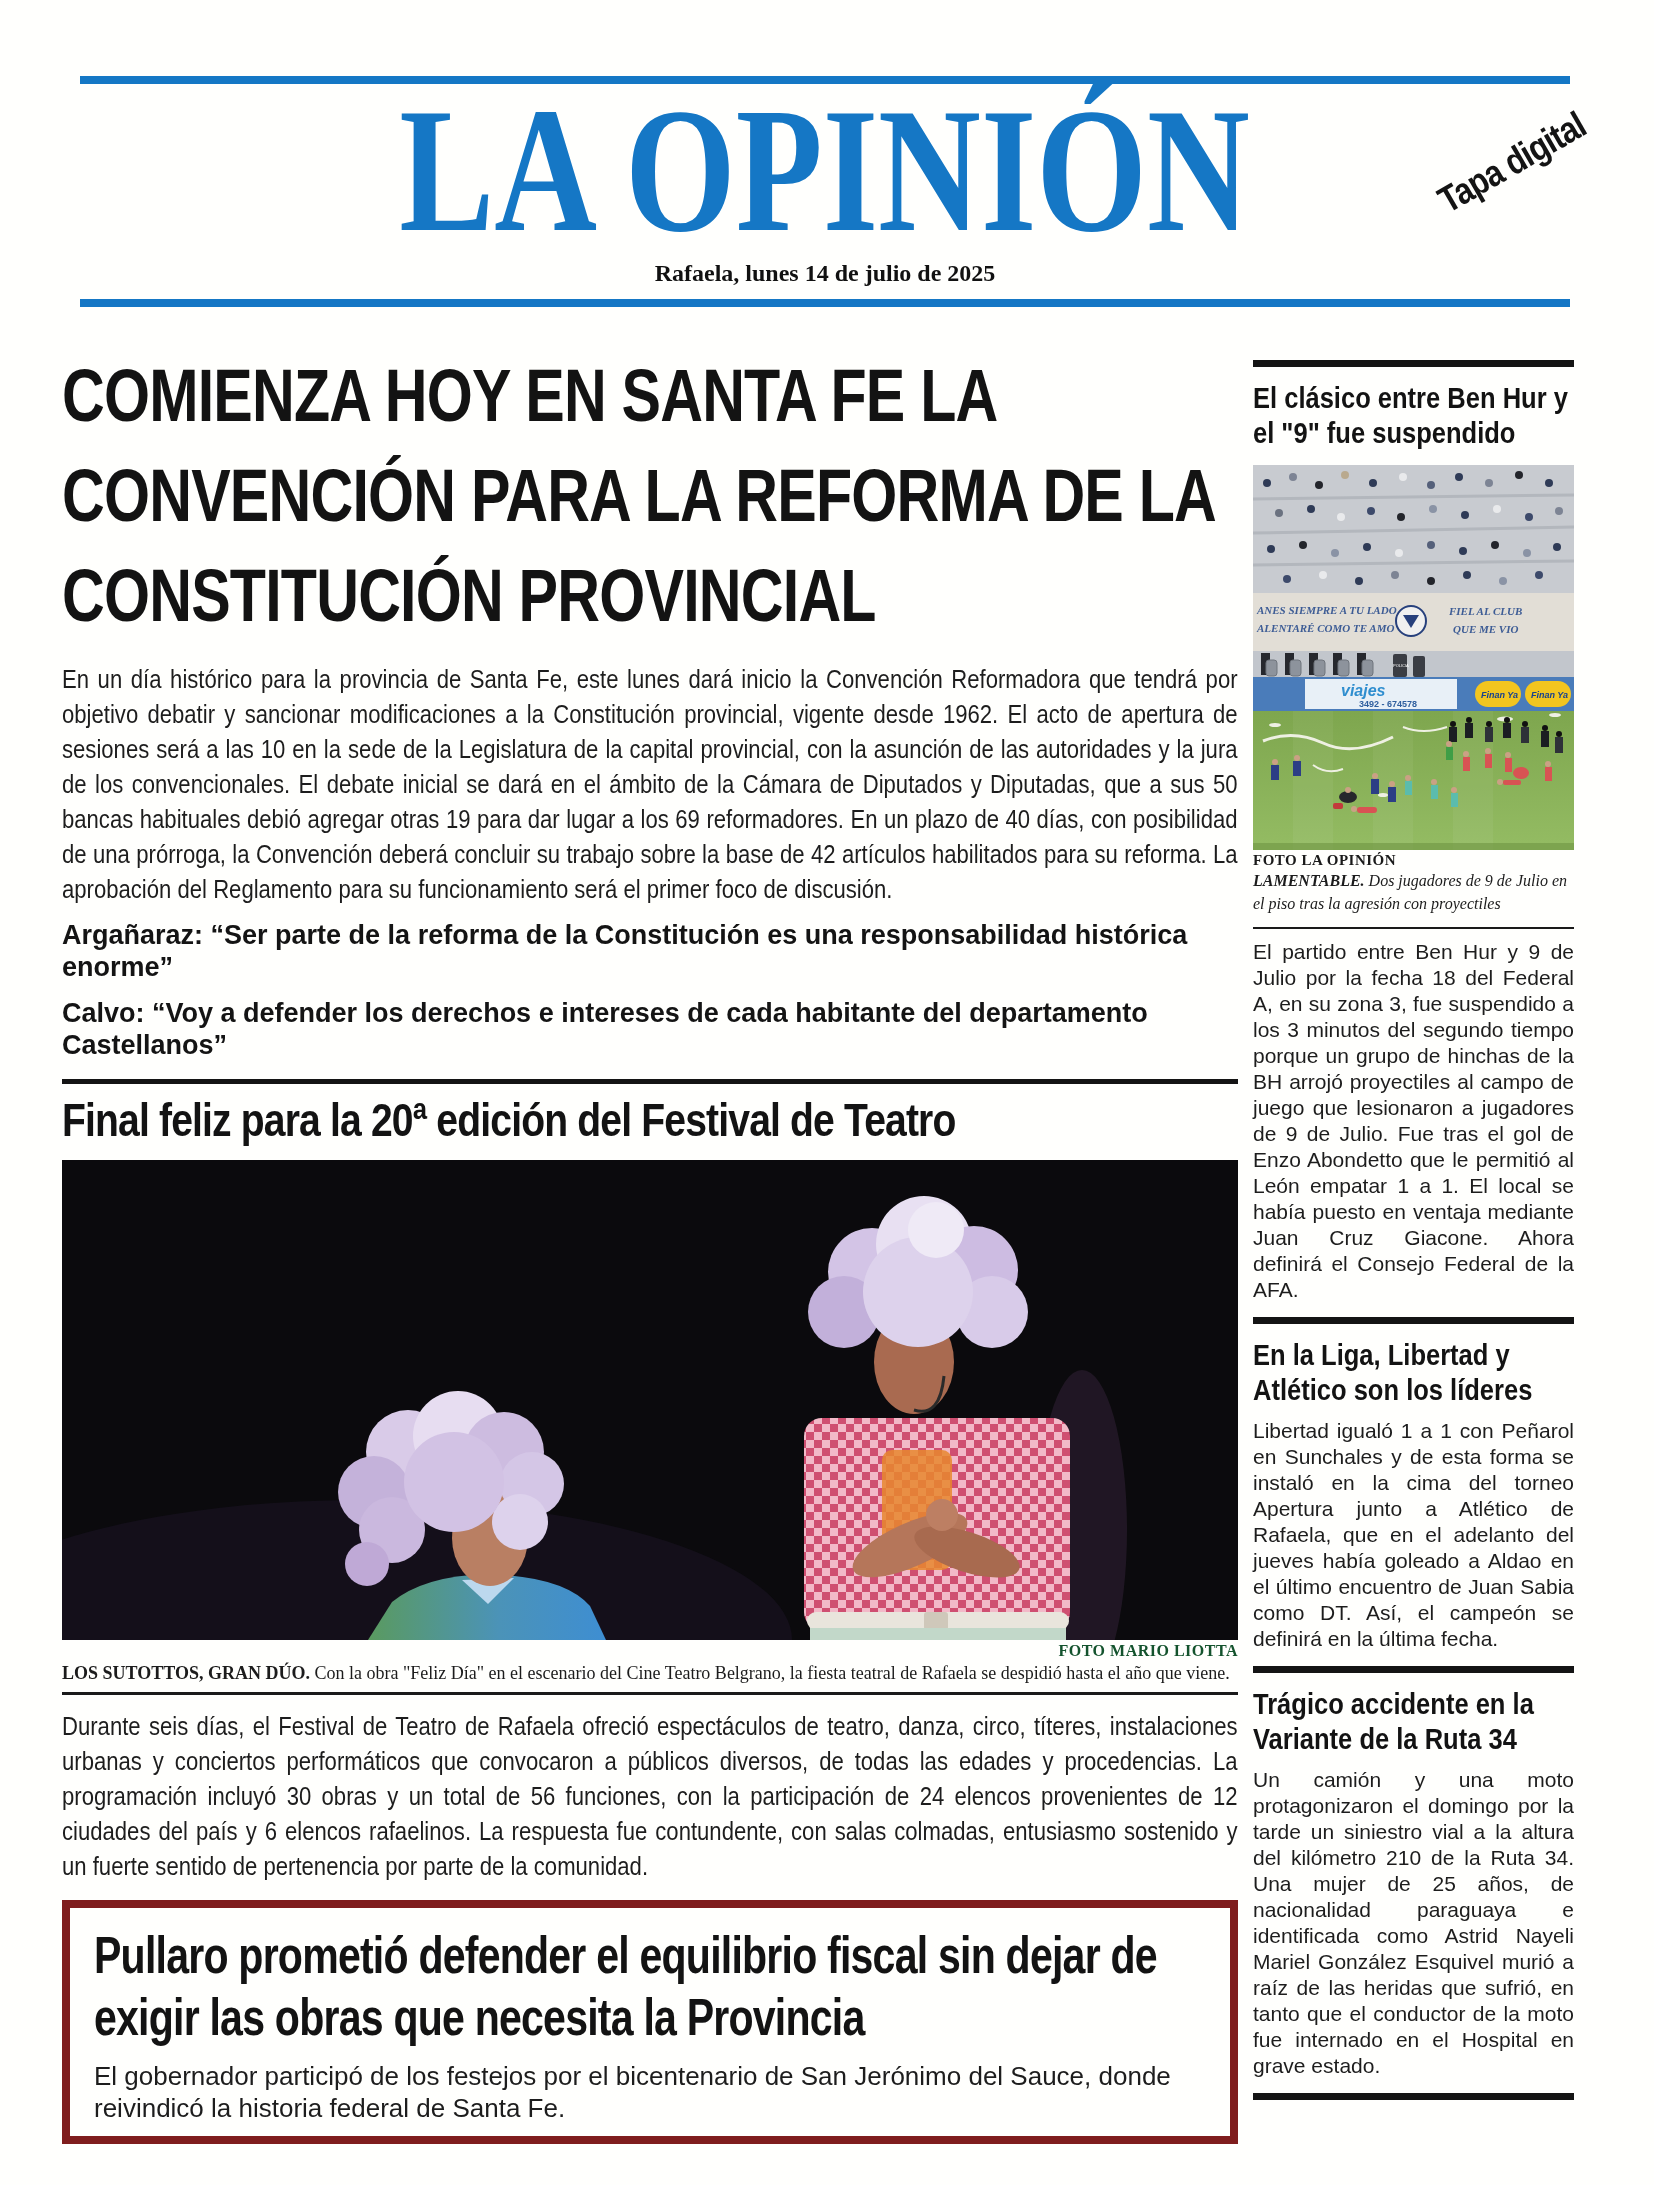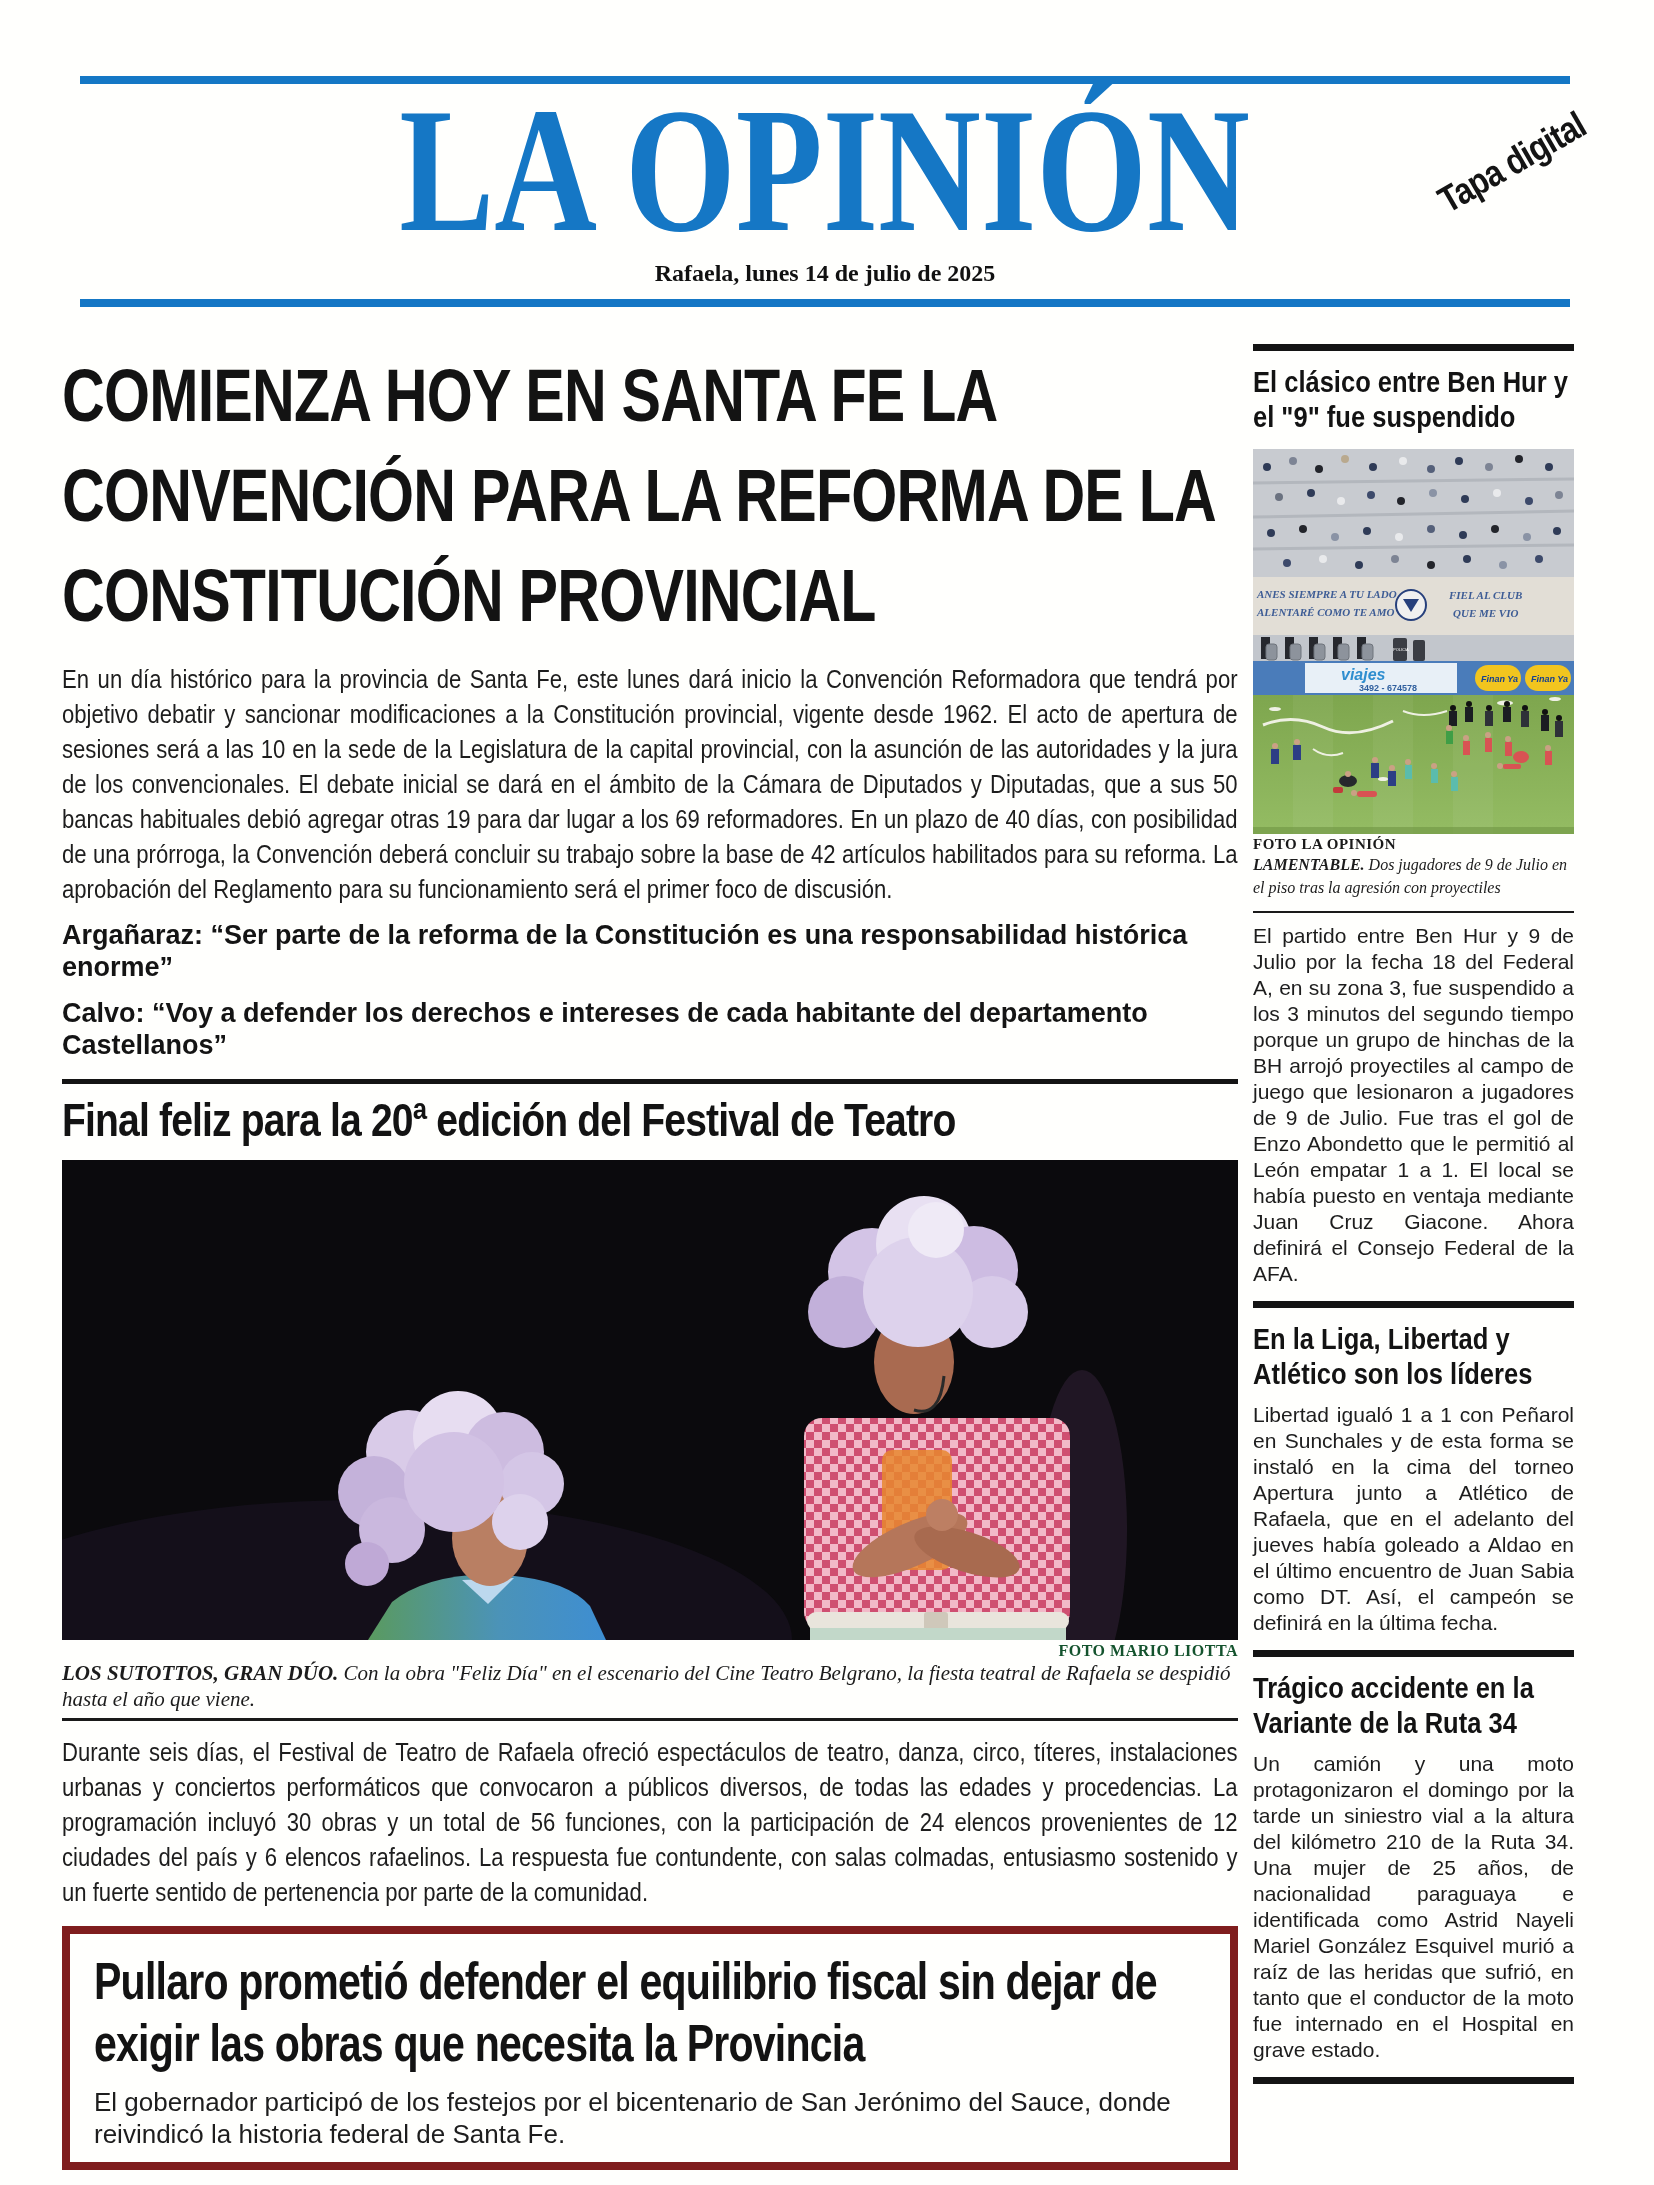--- a/index.html
+++ b/index.html
@@ -25,29 +25,29 @@
         font-size:26px;line-height:35px;text-align:justify;color:#1d1d1d;margin-top:16px;}
   .quote{font-weight:bold;font-size:27px;line-height:32px;color:#141414;margin-top:14px;}
   .quote.second{margin-top:12px;}
   .rule-thin{height:5px;background:#141414;margin-top:18px;}
   .h2{margin-top:10px;height:52px;}
   .h2-inner{display:inline-block;white-space:nowrap;transform:scaleX(0.85);transform-origin:0 0;
         font-weight:bold;font-size:46px;line-height:52px;letter-spacing:-1px;color:#131313;}
   .photo-main{width:1176px;height:480px;margin-top:14px;display:block;}
   .credit{font-family:"Liberation Serif",serif;font-weight:bold;font-size:16px;
         letter-spacing:.5px;text-align:right;margin-top:2px;color:#14532d;}
-  .caption{font-family:"Liberation Serif",serif;font-style:italic;font-size:21px;line-height:26px;
+  .caption{font-family:"Liberation Serif",serif;font-size:18px;line-height:26px;
         color:#1c1c1c;border-bottom:3px solid #1a1a1a;padding-bottom:6px;}
   .caption .lead-cap{font-weight:bold;}
   .box{margin-top:16px;border:8px solid #7f1d1d;padding:16px 24px 12px 24px;}
   .h3-inner{width:1390px;transform:scaleX(0.79);transform-origin:0 0;
         font-weight:bold;font-size:52px;line-height:62px;letter-spacing:-1px;color:#131313;}
   .box-sub{font-size:26px;line-height:32px;color:#1d1d1d;margin-top:12px;}
   
-  .sidebar{position:absolute;left:1253px;top:344px;width:321px;}
+  .sidebar{position:absolute;left:1253px;top:360px;width:321px;}
   .sb-article{border-top:7px solid #141414;padding-top:14px;}
   .sb-article + .sb-article{margin-top:14px;}
   .sb-title{height:70px;}
   .sb-title-inner{width:365px;transform:scaleX(0.88);transform-origin:0 0;
         font-weight:bold;font-size:29px;line-height:35px;color:#131313;}
   .sb-photo{width:321px;height:385px;margin-top:14px;display:block;}
   .sb-credit{font-family:"Liberation Serif",serif;font-weight:bold;font-size:15px;
         letter-spacing:.5px;margin-top:2px;color:#1a1a1a;}
   .sb-caption{font-family:"Liberation Serif",serif;font-style:italic;font-size:16px;line-height:23px;
         color:#1c1c1c;border-bottom:2px solid #1a1a1a;padding-bottom:12px;}

